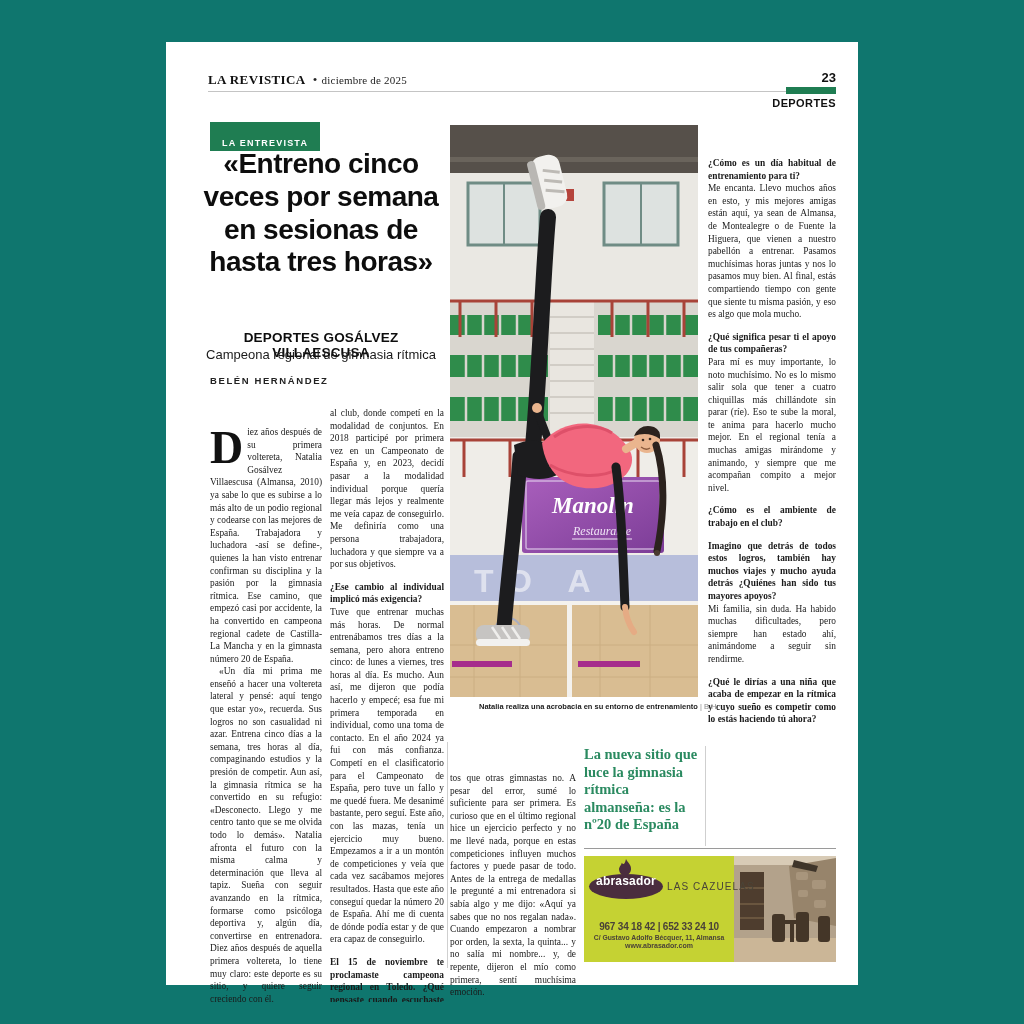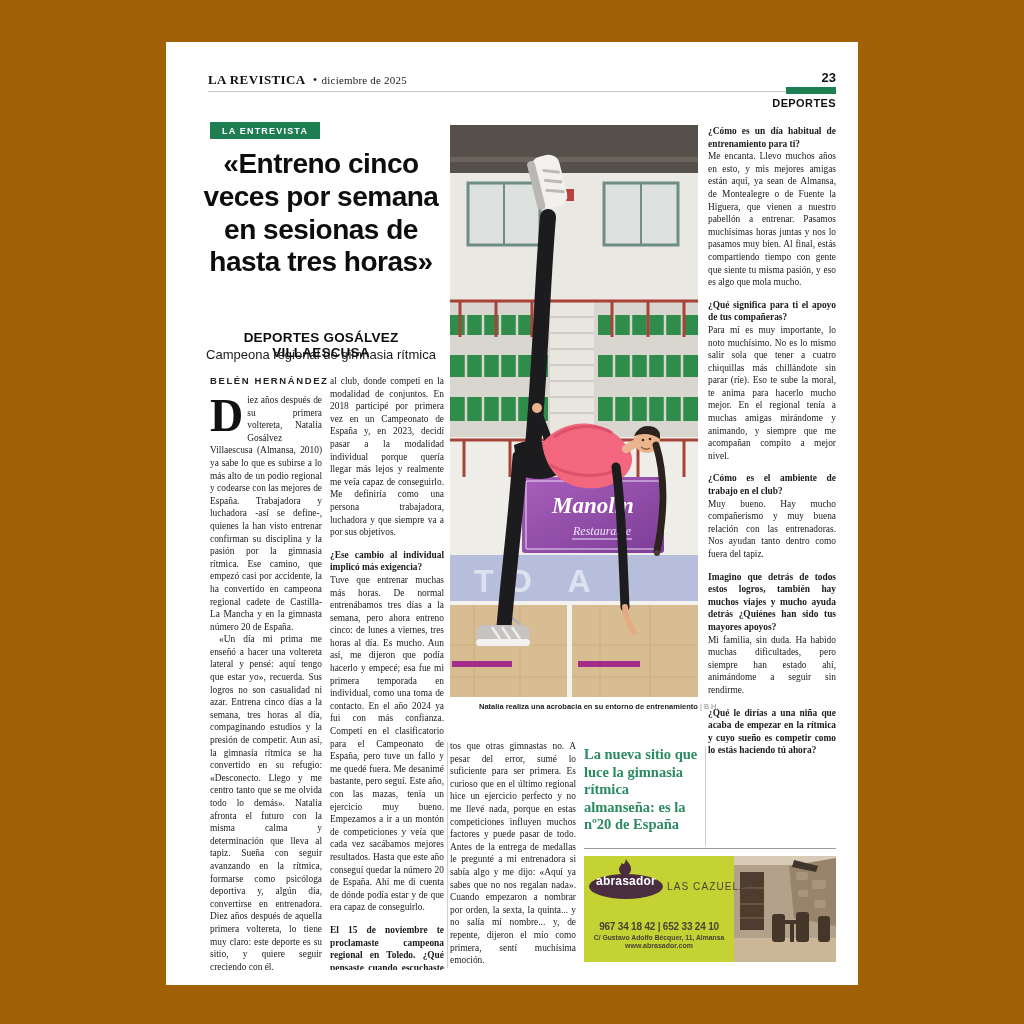--- a/index.html
+++ b/index.html
@@ -1,43 +1,43 @@
 <!DOCTYPE html>
 <html lang="es"><head>
 <meta charset="utf-8">
 <style>
   html,body{margin:0;padding:0;}
   body{width:1024px;height:1024px;overflow:hidden;background:#d7403c;}
-  .stage{position:relative;width:1024px;height:1024px;background:#a16207;}
+  .stage{position:relative;width:1024px;height:1024px;background:#0f766e;}
   .page{position:absolute;left:166px;top:42px;width:692px;height:943px;background:#ffffff;}
 
   
   .masthead{position:absolute;left:42px;top:30px;font:700 13px "Liberation Serif",serif;color:#111;letter-spacing:.4px;}
   .masthead .bullet{font-weight:400;color:#222;margin:0 4px 0 7px;}
   .masthead .mdate{font:400 11px "Liberation Serif",serif;color:#222;letter-spacing:.2px;}
   .header-rule{position:absolute;left:42px;top:49px;width:628px;height:1px;background:#c4c4c4;}
   .pageno{position:absolute;right:22px;top:28px;font:700 13px "Liberation Sans",sans-serif;color:#111;}
   .section-bar{position:absolute;right:22px;top:45px;width:50px;height:7px;background:#1f7d52;}
   .section-label{position:absolute;right:22px;top:55px;font:700 11px "Liberation Sans",sans-serif;color:#111;letter-spacing:.4px;}
 
   
   .kicker{position:absolute;left:44px;top:80px;background:#1f7d52;color:#fff;
-          font:700 9px "Liberation Sans",sans-serif;letter-spacing:1.2px;padding:4px 12px 3px;}
+          font:700 9px "Liberation Sans",sans-serif;letter-spacing:1.2px;padding:16px 12px 3px;}
   .headline{position:absolute;left:28px;top:106px;width:254px;text-align:center;
             font:700 28px/1.17 "Liberation Sans",sans-serif;letter-spacing:-.5px;color:#0d0d0d;}
   .subject-name{position:absolute;left:28px;top:288px;width:254px;text-align:center;
             font:700 13.5px "Liberation Sans",sans-serif;color:#0d0d0d;letter-spacing:.2px;}
   .subject-title{position:absolute;left:28px;top:305px;width:254px;text-align:center;
             font:400 13px "Liberation Sans",sans-serif;color:#1a1a1a;}
   .byline{position:absolute;left:44px;top:333px;font:700 9.5px "Liberation Sans",sans-serif;
             letter-spacing:1.6px;color:#222;}
 
   
   .bodycol{position:absolute;font:400 9.4px/12.6px "Liberation Serif",serif;color:#1a1a1a;
-           text-align:justify;overflow:hidden;}
+           text-align:justify;overflow:hidden;margin-top:32px;}
   .col1{left:44px;top:352px;width:112px;height:576px;}
   .col2{left:164px;top:333px;width:114px;height:595px;}
   .col3{left:284px;top:698px;width:126px;height:244px;overflow:visible;}
   .col4{left:542px;top:83px;width:128px;height:722px;}
   .bp{margin:0;}
   .bp.p{text-indent:9px;}
   .bp.q{font-weight:700;margin-top:10px;}
   .bp.q:first-child{margin-top:0;}
   .dropcap{float:left;font:700 46px/38px "Liberation Serif",serif;color:#111;
            padding:3px 4px 0 0;}
@@ -101,24 +101,23 @@
         <p class="bp q">¿Ese cambio al individual implicó más exigencia?</p>
         <p class="bp a">Tuve que entrenar muchas más horas. De normal entrenábamos tres días a la semana, pero ahora entreno cinco: de lunes a viernes, tres horas al día. Es mucho. Aun así, me dijeron que podía hacerlo y empecé; esa fue mi primera temporada en individual, como una toma de contacto. En el año 2024 ya fui con más confianza. Competí en el clasificatorio para el Campeonato de España, pero tuve un fallo y me quedé fuera. Me desanimé bastante, pero seguí. Este año, con las mazas, tenía un ejercicio muy bueno. Empezamos a ir a un montón de competiciones y veía que cada vez sacábamos mejores resultados. Hasta que este año conseguí quedar la número 20 de España. Ahí me di cuenta de dónde podía estar y de que era capaz de conseguirlo.</p>
         <p class="bp q">El 15 de noviembre te proclamaste campeona regional en Toledo. ¿Qué pensaste cuando escuchaste tu nombre?</p>
       </div>
     <div class="bodycol col3">
         <p class="bp a">tos que otras gimnastas no. A pesar del error, sumé lo suficiente para ser primera. Es curioso que en el último regional hice un ejercicio perfecto y no me llevé nada, porque en estas competiciones influyen muchos factores y puede pasar de todo. Antes de la entrega de medallas le pregunté a mi entrenadora si sabía algo y me dijo: «Aquí ya sabes que no nos regalan nada». Cuando empezaron a nombrar por orden, la sexta, la quinta... y no salía mi nombre... y, de repente, dijeron el mío como primera, sentí muchísima emoción.</p>
       </div>
     <div class="bodycol col4">
         <p class="bp q">¿Cómo es un día habitual de entrenamiento para ti?</p>
         <p class="bp a">Me encanta. Llevo muchos años en esto, y mis mejores amigas están aquí, ya sean de Almansa, de Montealegre o de Fuente la Higuera, que vienen a nuestro pabellón a entrenar. Pasamos muchísimas horas juntas y nos lo pasamos muy bien. Al final, estás compartiendo tiempo con gente que siente tu misma pasión, y eso es algo que mola mucho.</p>
-        <p class="bp q">¿Qué significa para ti el apoyo de tus compañeras?</p>
+        <p class="bp q">¿Qué significa pesar ti el apoyo de tus compañeras?</p>
         <p class="bp a">Para mí es muy importante, lo noto muchísimo. No es lo mismo salir sola que tener a cuatro chiquillas más chillándote sin parar (ríe). Eso te sube la moral, te anima para hacerlo mucho mejor. En el regional tenía a muchas amigas mirándome y animando, y siempre que me acompañan compito a mejor nivel.</p>
         <p class="bp q">¿Cómo es el ambiente de trabajo en el club?</p>
-        <p class="bp a">Muy bueno. Hay mucho compañerismo y muy buena relación con las entrenadoras. Nos ayudan tanto dentro como fuera del tapiz.</p>
         <p class="bp q">Imagino que detrás de todos estos logros, también hay muchos viajes y mucho ayuda detrás ¿Quiénes han sido tus mayores apoyos?</p>
         <p class="bp a">Mi familia, sin duda. Ha habido muchas dificultades, pero siempre han estado ahí, animándome a seguir sin rendirme.</p>
         <p class="bp q">¿Qué le dirías a una niña que acaba de empezar en la rítmica y cuyo sueño es competir como lo estás haciendo tú ahora?</p>
       </div>
 
     <div class="photo">
       <svg width="248" height="572" viewBox="0 0 248 572">
 
         <rect x="0" y="0" width="248" height="48" fill="#56504a"></rect>
         <rect x="0" y="32" width="248" height="5" fill="#6a645c"></rect>

